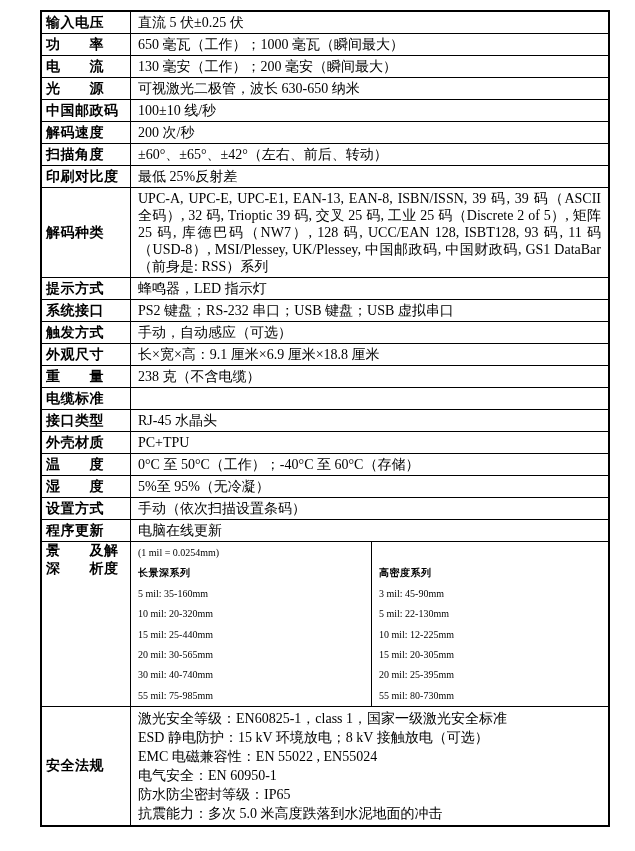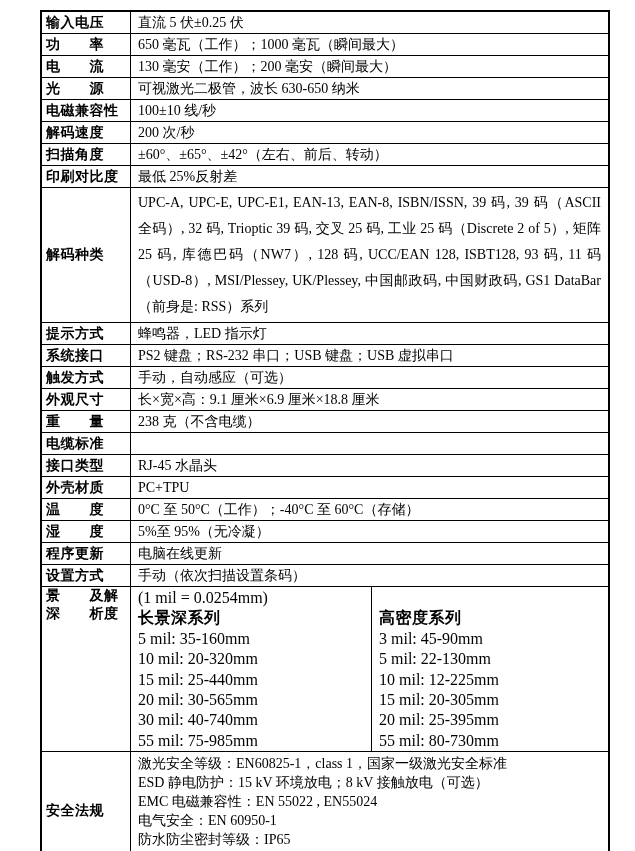--- a/index.html
+++ b/index.html
@@ -18,27 +18,27 @@
     width:89px;min-width:89px;box-sizing:border-box;border-right:1px solid #000;
     font-weight:700;padding-left:4px;display:flex;align-items:center;
     font-size:14px;letter-spacing:0.5px;
   }
   .val{
     flex:1;min-width:0;padding:0 7px;display:flex;align-items:center;
     font-size:14px;
   }
   .r-s{height:21px;}
   
-  .r-decode .val{display:block;line-height:26px;padding:2px 7px;text-align:justify;align-items:initial;}
+  .r-decode .val{display:block;line-height:17px;padding:2px 7px;text-align:justify;align-items:initial;}
   .r-decode .lbl{align-items:center;}
   
   .r-depth{height:164px;}
   .r-depth .lbl{flex-direction:row;justify-content:center;align-items:flex-start;}
   .r-depth .val{padding:0;align-items:stretch;}
-  .depth-col{box-sizing:border-box;padding:1px 4px 0 7px;line-height:20.4px;font-size:16px;}
+  .depth-col{box-sizing:border-box;padding:1px 4px 0 7px;line-height:20.4px;font-size:10px;}
   .depth-col.left{width:241px;min-width:241px;border-right:1px solid #000;}
   .depth-col.right{flex:1;}
   .depth-header{font-weight:700;letter-spacing:0.5px;}
   
   .r-safety .val{display:block;line-height:19px;padding:2px 7px;align-items:initial;}
   .r-safety .lbl{align-items:center;}
 </style>
 </head>
 <body>
 
@@ -58,21 +58,21 @@
     <div class="lbl">电　　流</div>
     <div class="val">130 毫安（工作）；200 毫安（瞬间最大）</div>
   </div>
 
   <div class="row r-s">
     <div class="lbl">光　　源</div>
     <div class="val">可视激光二极管，波长 630-650 纳米</div>
   </div>
 
   <div class="row r-s">
-    <div class="lbl">电磁兼容性</div>
+    <div class="lbl">中国邮政码</div>
     <div class="val">100±10 线/秒</div>
   </div>
 
   <div class="row r-s">
     <div class="lbl">解码速度</div>
     <div class="val">200 次/秒</div>
   </div>
 
   <div class="row r-s">
     <div class="lbl">扫描角度</div>
@@ -132,27 +132,27 @@
     <div class="lbl">温　　度</div>
     <div class="val">0°C 至 50°C（工作）；-40°C 至 60°C（存储）</div>
   </div>
 
   <div class="row r-s">
     <div class="lbl">湿　　度</div>
     <div class="val">5%至 95%（无冷凝）</div>
   </div>
 
   <div class="row r-s">
-    <div class="lbl">程序更新</div>
-    <div class="val">电脑在线更新</div>
+    <div class="lbl">设置方式</div>
+    <div class="val">手动（依次扫描设置条码）</div>
   </div>
 
   <div class="row r-s">
-    <div class="lbl">设置方式</div>
-    <div class="val">手动（依次扫描设置条码）</div>
+    <div class="lbl">程序更新</div>
+    <div class="val">电脑在线更新</div>
   </div>
 
   <div class="row r-depth">
     <div class="lbl">
       <div>景　　深</div>
       <div>及解析度</div>
     </div>
     <div class="val">
       <div class="depth-col left">
         <div class="depth-note">(1 mil = 0.0254mm)</div>

